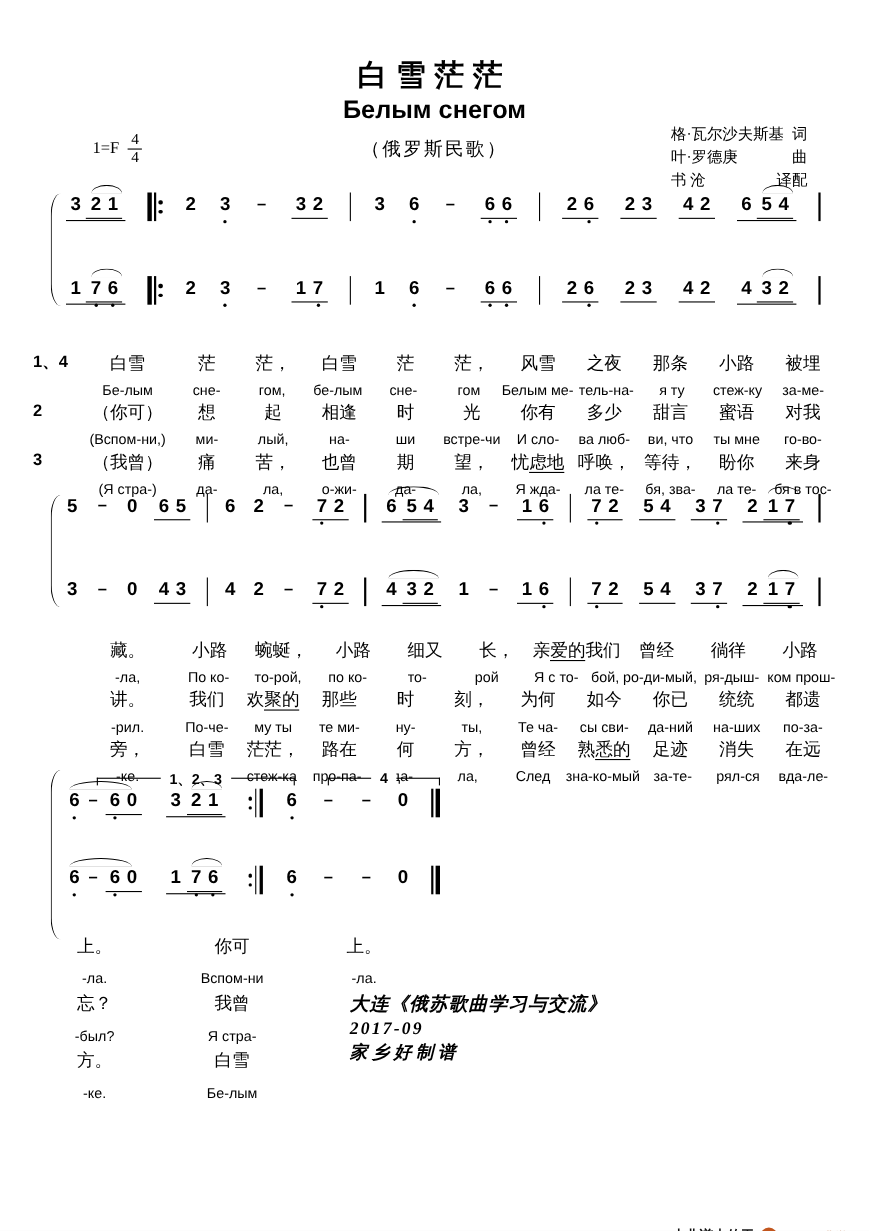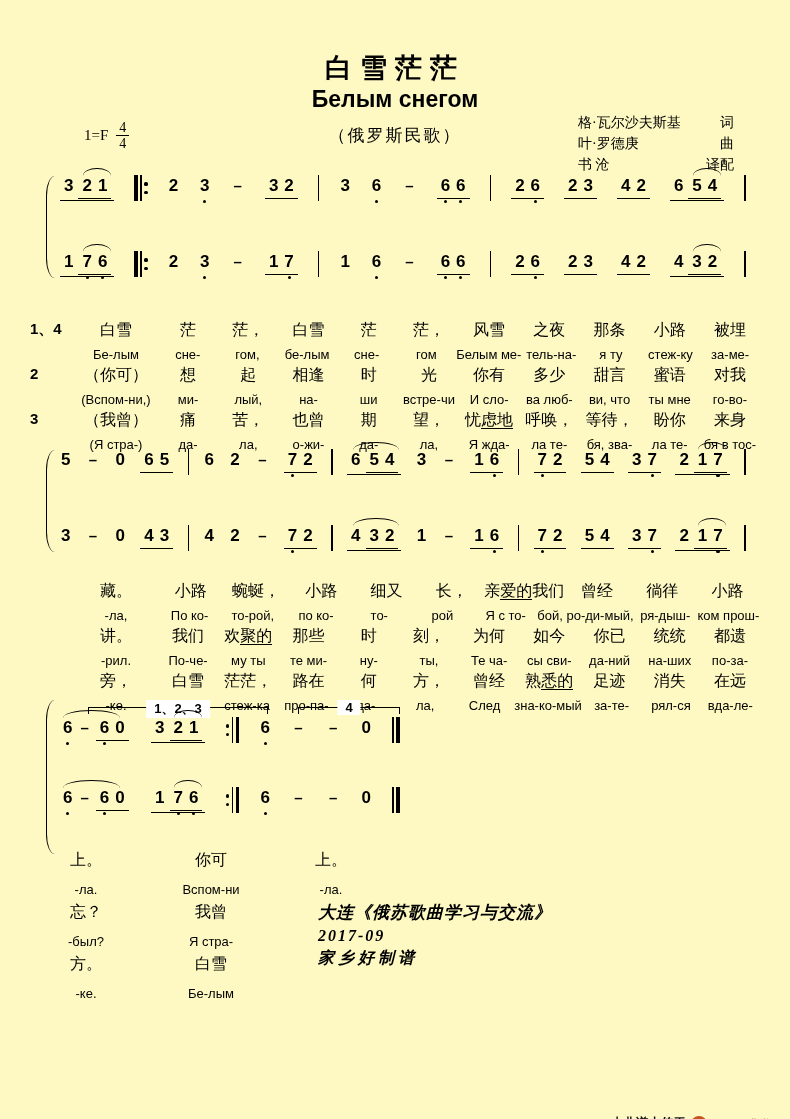--- a/index.html
+++ b/index.html
@@ -1,31 +1,31 @@
 <!DOCTYPE html>
 <html><head>
 <meta charset="utf-8">
 <style>
   html,body{margin:0;padding:0;background:#e8e8e8;}
-  .page{position:relative;width:790px;height:1119px;background:#fef9c3;overflow:hidden;
+  .page{position:relative;width:790px;height:1119px;background:#ffffff;overflow:hidden;
         font-family:"Liberation Sans",sans-serif;color:#000;margin:0 auto;}
 
   
   .title-cn{position:absolute;top:50px;left:0;right:0;text-align:center;
             font:700 27px "Liberation Serif",serif;letter-spacing:8px;}
   .title-ru{position:absolute;top:86px;left:0;right:0;text-align:center;
             font:700 23px "Liberation Sans",sans-serif;}
   .subtitle{position:absolute;top:124px;left:0;right:0;text-align:center;
             font:400 17px "Liberation Serif",serif;letter-spacing:2px;}
   .keysig{position:absolute;top:120px;left:84px;display:flex;align-items:center;gap:8px;
           font:400 15px "Liberation Serif",serif;}
   .frac{display:inline-flex;flex-direction:column;align-items:center;line-height:1.1;font-size:14px;}
   .frac .fn{border-bottom:1px solid #000;padding:0 3px;}
   .credits{position:absolute;top:112px;right:56px;width:156px;font:400 14px "Liberation Serif",serif;}
-  .credit-row{display:flex;justify-content:space-between;line-height:21px;white-space:nowrap;}
+  .credit-row{display:flex;justify-content:space-between;line-height:21px;white-space:nowrap;margin-left:32px;}
 
   
   .system{position:absolute;left:60px;width:686px;}
   #sys1{top:176px;} #sys2{top:450px;} #sys3{top:700px;width:340px;}
   .brace{position:absolute;left:-14px;top:0;bottom:4px;width:9px;border-left:1.6px solid #000;
          border-top-left-radius:9px 20px;border-bottom-left-radius:9px 20px;}
   .mline{display:flex;justify-content:space-between;align-items:flex-start;height:30px;margin-bottom:46px;}
   .mline:last-child{margin-bottom:0;}
   #sys3 .mline{margin-bottom:40px;}
 

